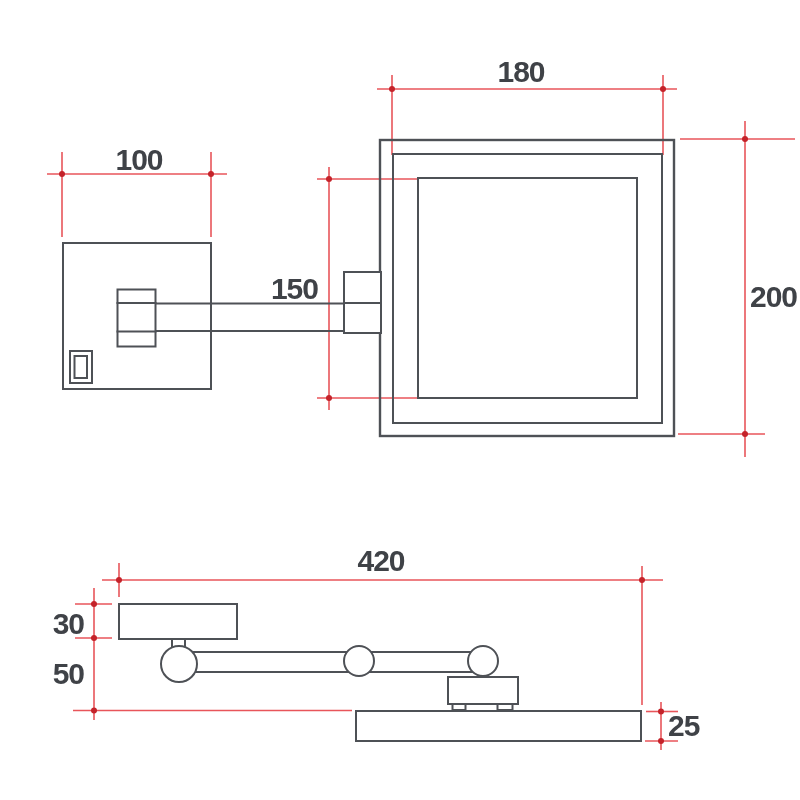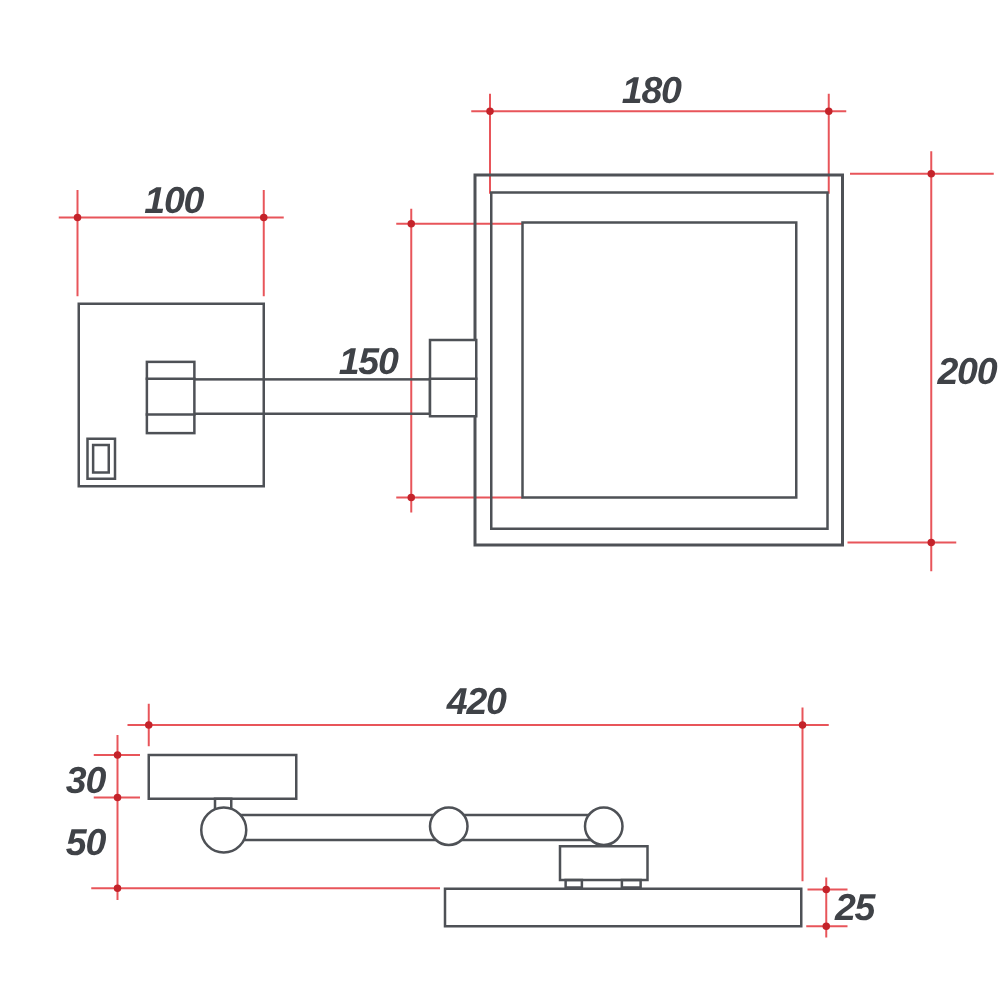--- a/index.html
+++ b/index.html
@@ -10,21 +10,20 @@
   body {
     width: 800px;
     height: 800px;
     overflow: hidden;
   }
   .stage {
     position: relative;
     width: 800px;
     height: 800px;
     background: #ffffff;
-    font-style: italic;
   }
   svg { display: block; }
 
   
   .ln {
     stroke: #4e5156;
     stroke-width: 2;
     fill: none;
     stroke-linecap: square;
     stroke-linejoin: miter;

